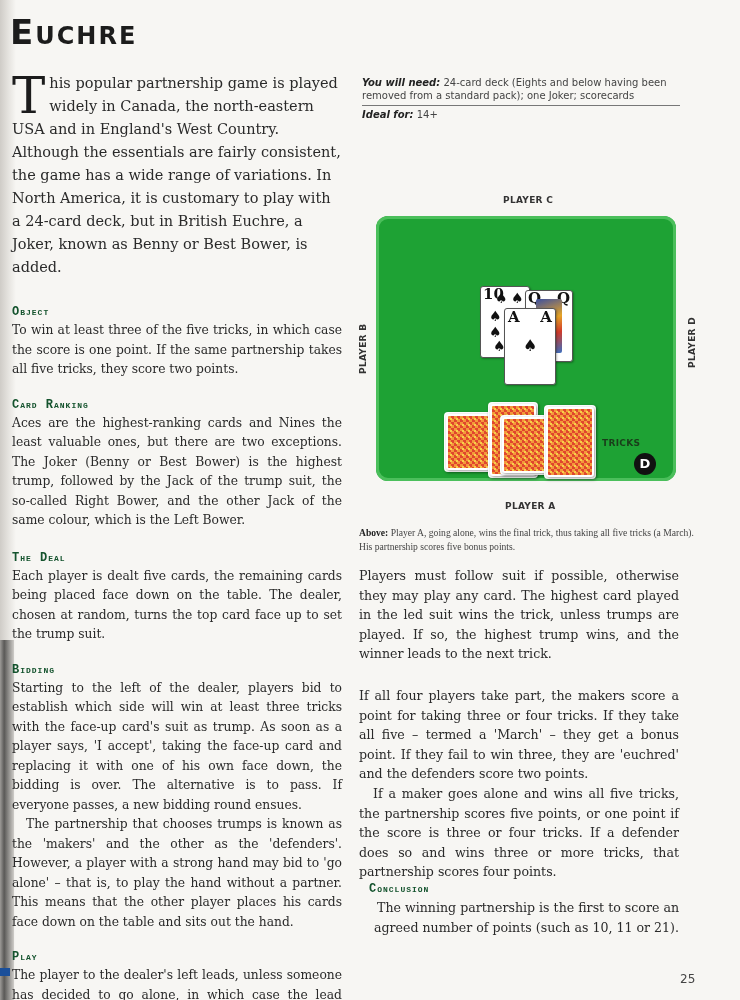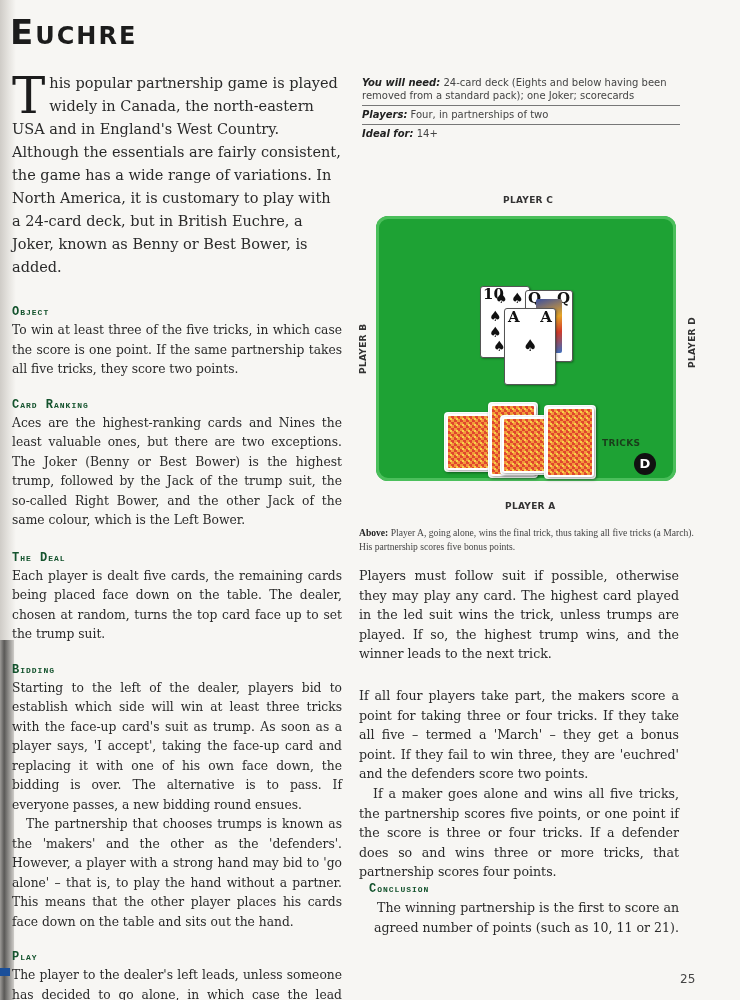--- a/index.html
+++ b/index.html
@@ -123,23 +123,20 @@
     <h3 class="sec-h">Play</h3>
     <p class="body-text">The player to the dealer's left leads, unless someone has decided to go alone, in which case the lead passes to the player on that person's left. If two players go alone, the player of the team that did not choose trumps leads.</p>
   </div>
 </div>
 
 <div class="info-box">
   <div class="info-row">
     <b>You will need:</b> <span>24-card deck (Eights and below having been removed from a standard pack); one Joker; scorecards</span>
   </div>
   <div class="info-row">
-    <b>Players:</b> <span>Four, in partnerships of two</span>
-  </div>
-  <div class="info-row">
     <b>Ideal for:</b> <span>14+</span>
   </div>
 </div>
 
 <div class="diagram-label" style="left:503px;top:195px">PLAYER C</div>
 <div class="diagram-label vert-b" style="left:358px;top:374px">PLAYER B</div>
 <div class="diagram-label vert-d" style="left:687px;top:368px">PLAYER D</div>
 
 <div class="table-green"></div>
 

